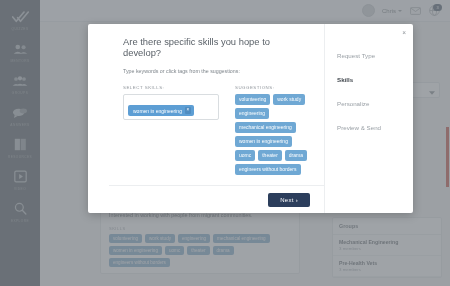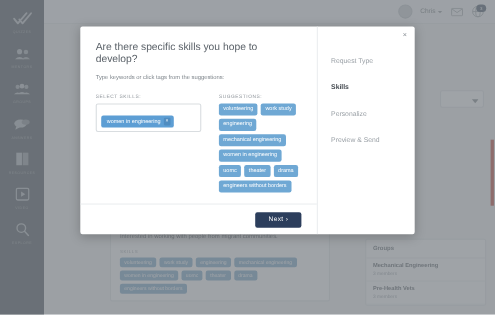--- a/index.html
+++ b/index.html
@@ -94,24 +94,24 @@
   }
   .accent-bar{
     position:absolute;right:1px;top:105px;width:3px;height:60px;background:#c0392b;
   }
 
   
   .scrim{position:absolute;inset:0;background:rgba(122,128,133,.72);}
 
   
   .modal{
-    position:absolute;left:73px;top:24px;width:304px;height:189px;
+    position:absolute;left:88px;top:24px;width:304px;height:189px;
     background:#ffffff;border-radius:2px;
     box-shadow:0 2px 10px rgba(0,0,0,.22);
-    display:flex;overflow:hidden;
+    display:flex;overflow:hidden;padding-left:21px;
   }
   .modal-main{
     flex:1;position:relative;padding:12px 14px 0 14px;box-sizing:border-box;
     display:flex;flex-direction:column;
   }
   .modal-title{
     font-size:9.4px;color:#5a6168;font-weight:normal;margin:0 0 9px 0;
     line-height:1.2;
   }
   .modal-sub{font-size:5.3px;color:#7d848a;margin-bottom:11px;}

